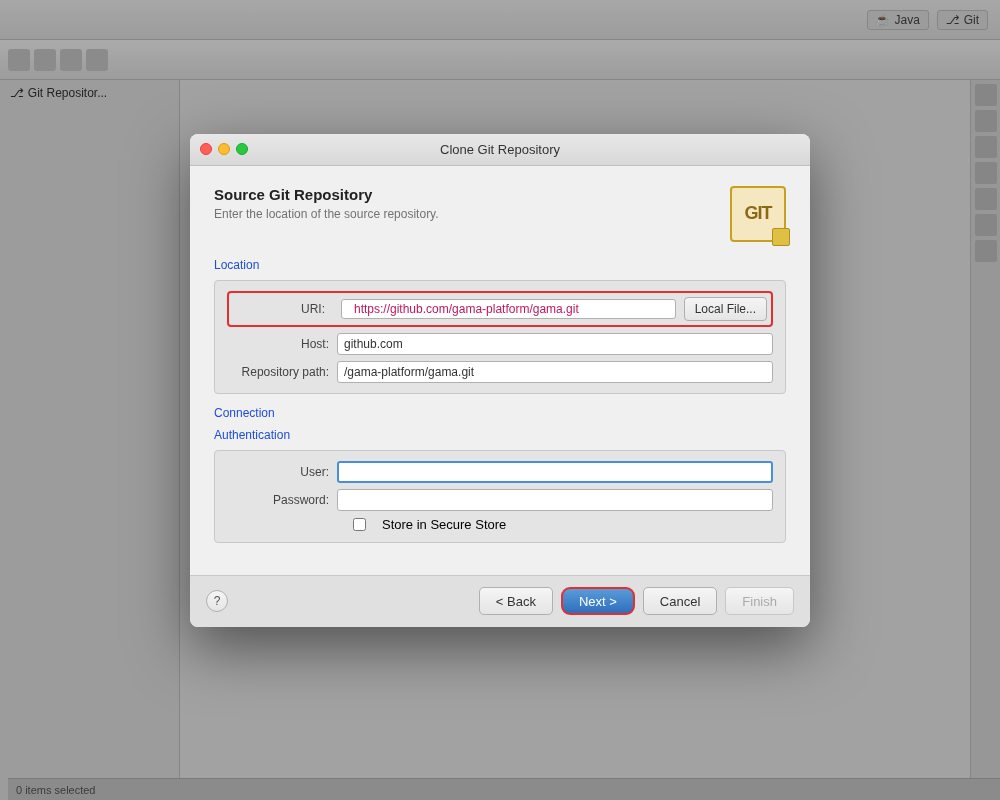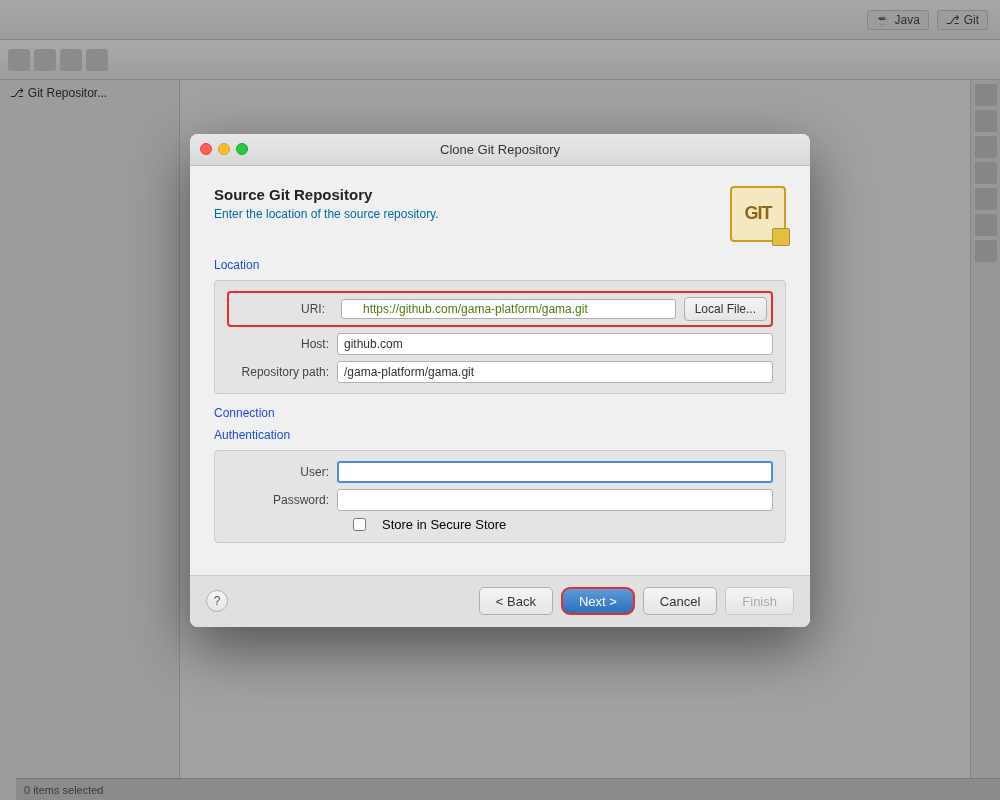--- a/index.html
+++ b/index.html
@@ -79,21 +79,21 @@
     .ide-right-icon {
       width: 22px;
       height: 22px;
       background: #c0c0c0;
       border-radius: 2px;
     }
 
     .ide-status-bar {
       position: absolute;
       bottom: 0;
-      left: 16px;
+      left: 8px;
       right: 0;
       height: 22px;
       background: #c8c8c8;
       border-top: 1px solid #b0b0b0;
       display: flex;
       align-items: center;
       padding: 0 8px;
       font-size: 11px;
       color: #555;
     }
@@ -196,21 +196,21 @@
 
     .dialog-header-text h2 {
       font-size: 15px;
       font-weight: 600;
       color: #222;
       margin-bottom: 4px;
     }
 
     .dialog-header-text p {
       font-size: 12px;
-      color: #0369a1;
+      color: #737373;
     }
 
     .git-logo {
       width: 56px;
       height: 56px;
       border: 2px solid #c8a020;
       border-radius: 4px;
       background: #f5e8c0;
       display: flex;
       align-items: center;
@@ -300,23 +300,23 @@
       padding-right: 8px;
       flex-shrink: 0;
     }
 
     .uri-input {
       flex: 1;
       height: 20px;
       border: 1px solid #b0b0b0;
       border-radius: 3px;
       background: white;
-      padding: 0 21px;
-      font-size: 12px;
-      color: #4d7c0f;
+      padding: 0 12px;
+      font-size: 12px;
+      color: #be185d;
       outline: none;
     }
 
     .local-file-btn {
       height: 24px;
       padding: 0 10px;
       background: linear-gradient(to bottom, #f5f5f5, #e5e5e5);
       border: 1px solid #b0b0b0;
       border-radius: 4px;
       font-size: 12px;

